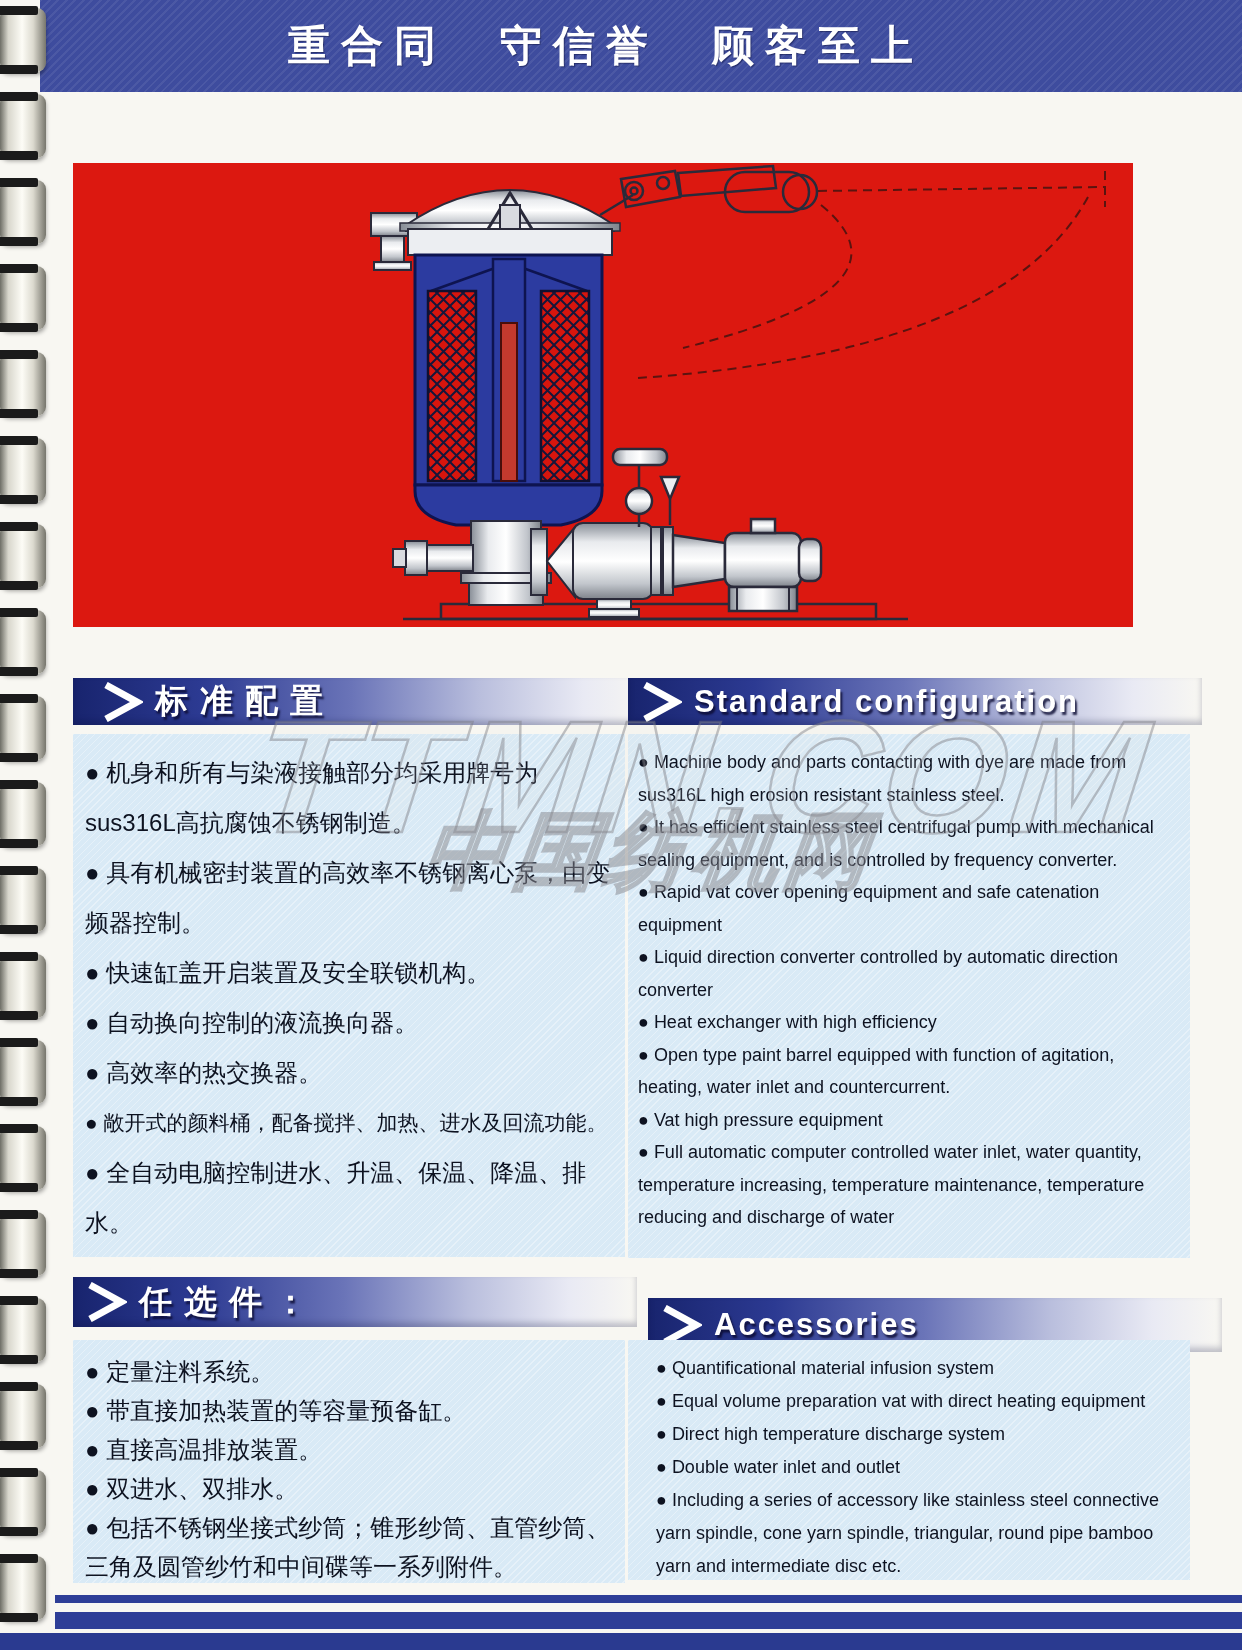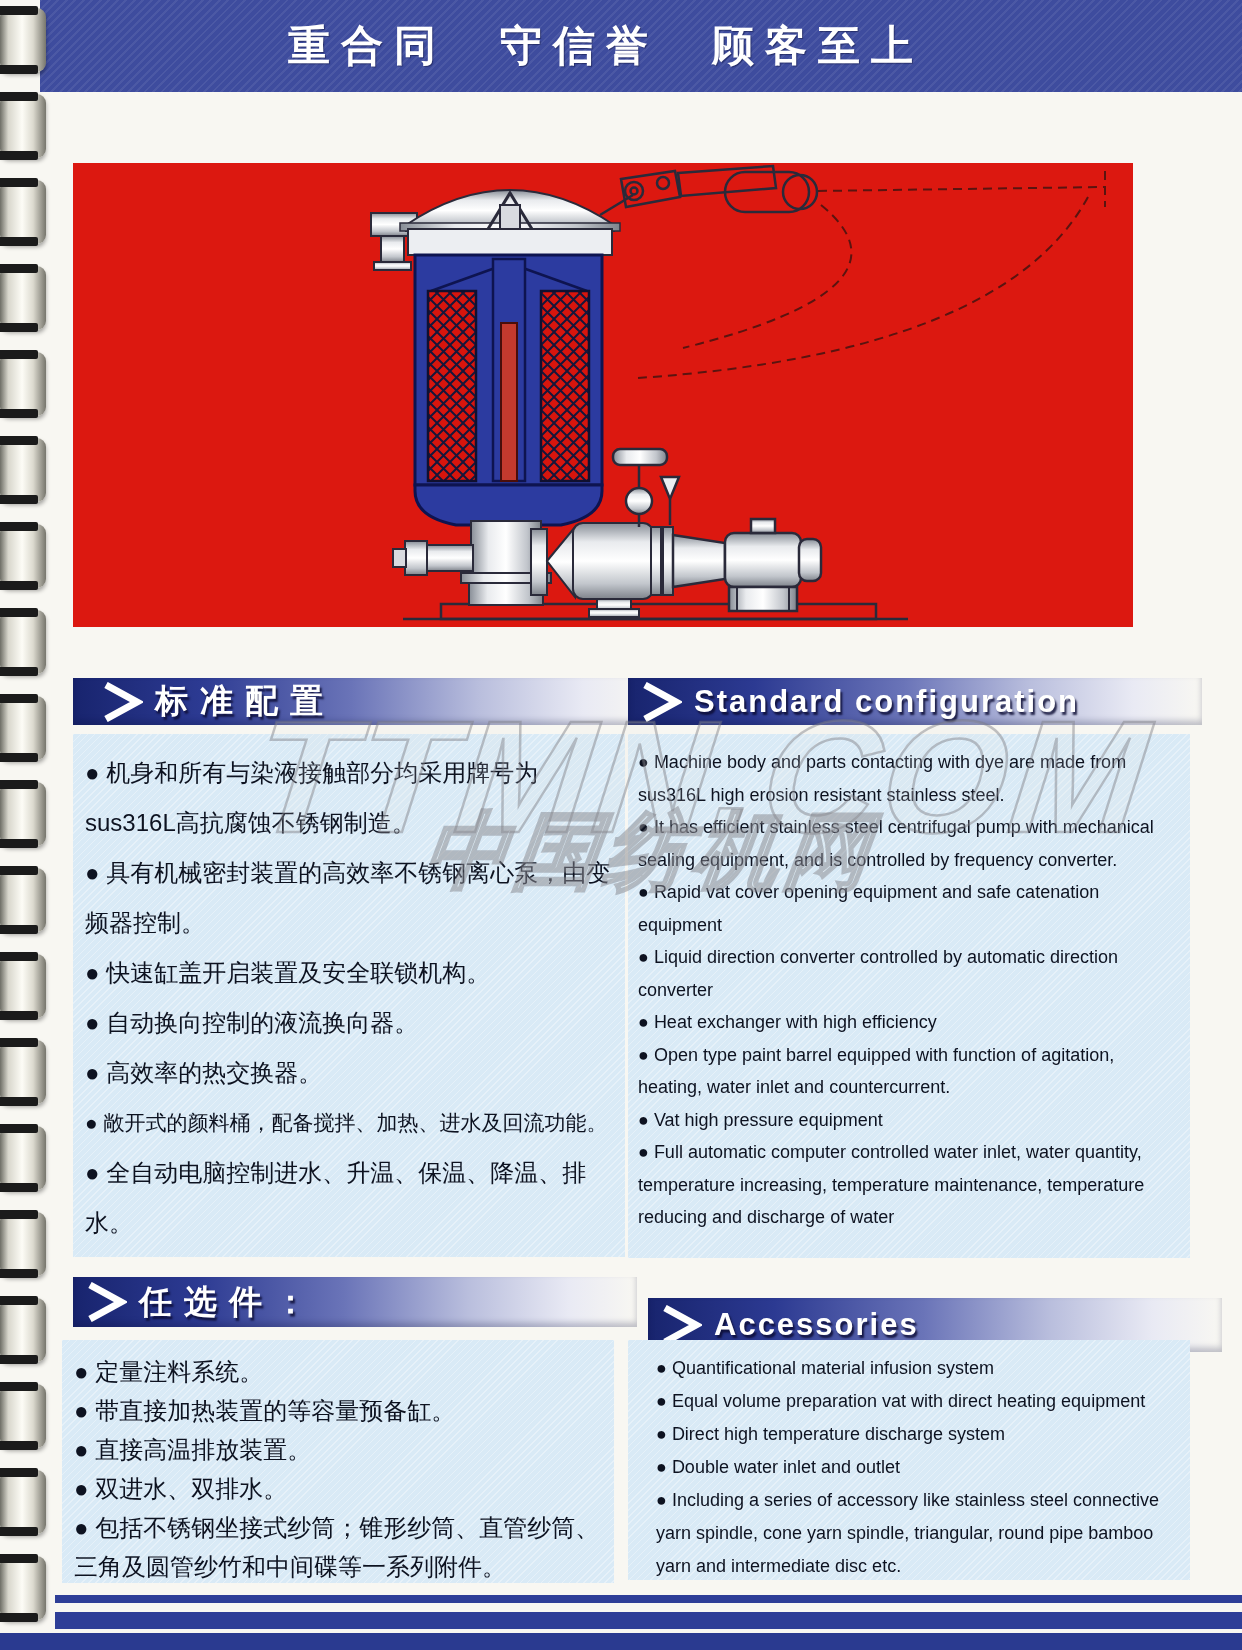--- a/index.html
+++ b/index.html
@@ -34,21 +34,21 @@
   .panel{position:absolute;z-index:2;background:#d9eaf6;
     background-image:repeating-linear-gradient(135deg,rgba(255,255,255,.35) 0 1px,transparent 1px 5px);
     color:#0d1220;overflow:hidden;}
   .panel ul{margin:0;padding:0;list-style:none;}
   .panel li::before{content:"● ";}
   .panel-std-cn{left:73px;top:734px;width:552px;height:523px;padding:14px 6px 0 12px;box-sizing:border-box;}
   .panel-std-cn li{font-size:24px;line-height:50px;}
   .panel-std-cn li:nth-child(6),.panel-std-cn li:nth-child(8){font-size:21px;}
   .panel-std-en{left:628px;top:734px;width:562px;height:524px;padding:12px 10px 0 10px;box-sizing:border-box;}
   .panel-std-en li{font-size:18px;line-height:32.5px;}
-  .panel-opt-cn{left:62px;top:1340px;width:552px;height:243px;padding:12px 6px 0 12px;box-sizing:border-box;}
+  .panel-opt-cn{left:73px;top:1340px;width:552px;height:243px;padding:12px 6px 0 12px;box-sizing:border-box;}
   .panel-opt-cn li{font-size:24px;line-height:39px;}
   .panel-acc-en{left:628px;top:1340px;width:562px;height:240px;padding:12px 2px 0 28px;box-sizing:border-box;}
   .panel-acc-en li{font-size:18px;line-height:33px;}
 
   
   .watermark{position:absolute;z-index:6;pointer-events:none;font-weight:bold;font-style:italic;
     color:rgba(225,225,228,.14);-webkit-text-stroke:2.5px rgba(125,125,130,.45);
     transform:skewX(-7deg);white-space:nowrap;}
   .wm1{left:255px;top:685px;font-size:160px;letter-spacing:4px;}
   .wm2{left:425px;top:795px;font-size:84px;letter-spacing:6px;}

